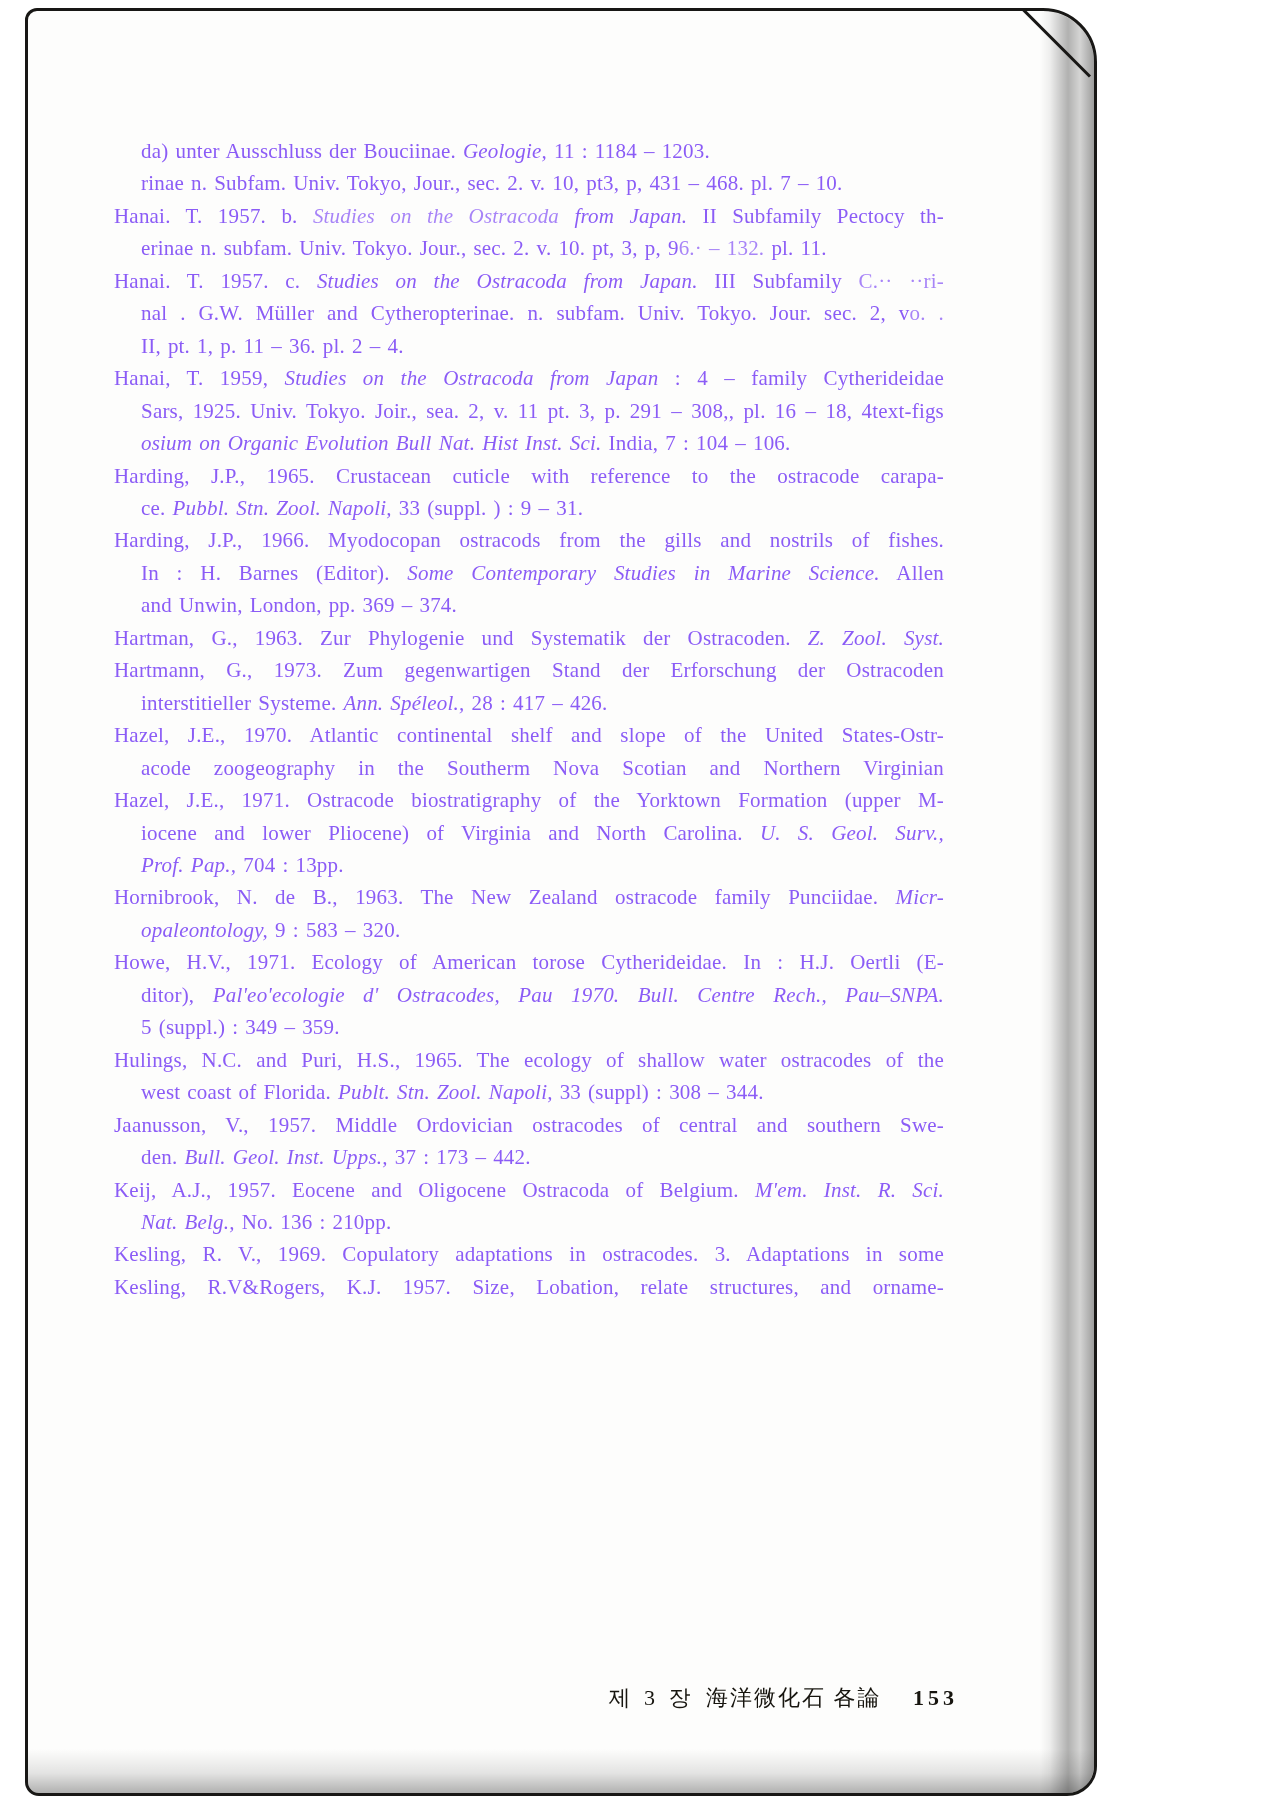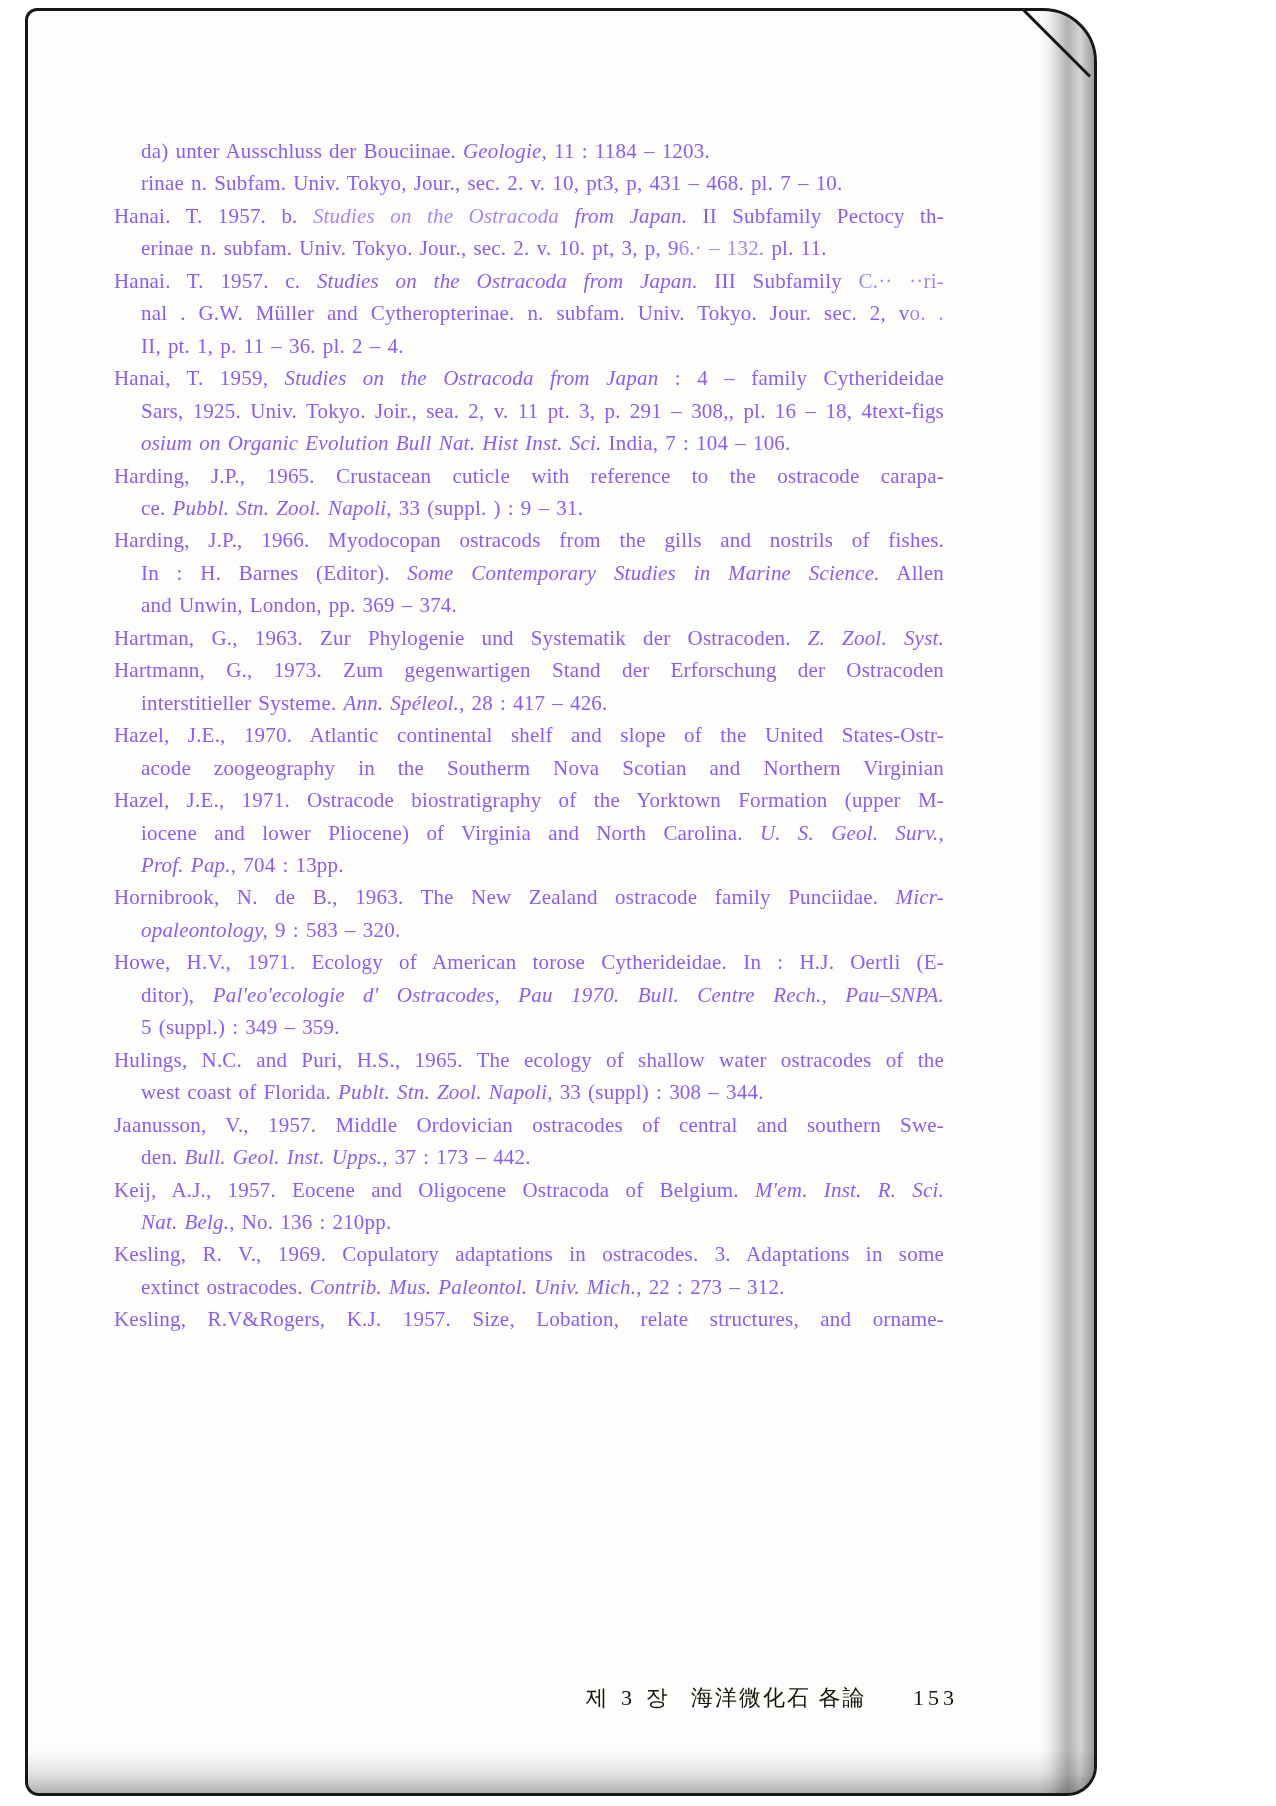--- a/index.html
+++ b/index.html
@@ -51,23 +51,23 @@
   .line { text-align:left; }
   .line.full { text-align:justify; text-align-last:justify; }
   .line.ind { padding-left:27px; }
   .it { font-style:italic; }
   .bl { filter:blur(0.7px); opacity:0.75; }
   .footer {
     position:absolute; top:1672px; right:136px;
     font-size:22px; color:#17150f;
     white-space:nowrap;
   }
-  .footer .chapter { letter-spacing:4px; margin-right:14px;font-family:Liberation Serif, serif; }
+  .footer .chapter { letter-spacing:4px; margin-right:6px;font-family:Liberation Serif, serif; }
   .footer .section { letter-spacing:2px; }
-  .footer .pagenum { font-weight:normal; margin-left:41px; letter-spacing:4px; }
+  .footer .pagenum { font-weight:bold; margin-left:26px; letter-spacing:4px; }
 </style>
 </head>
 <body>
 
 <div class="book-page">
   <div class="bib">
       <div class="line ind"><span>da) unter Ausschluss der Bouciinae. </span><span class="it">Geologie,</span><span> 11 : 1184 – 1203.</span></div>
       <div class="line ind"><span>rinae n. Subfam. Univ. Tokyo, Jour., sec. 2. v. 10, pt3, p, 431 – 468. pl. 7 – 10.</span></div>
       <div class="line full"><span>Hanai. T. 1957. b. </span><span class="it bl">Studies on the Ostracoda </span><span class="it">from Japan.</span><span> II Subfamily Pectocy th-</span></div>
       <div class="line ind"><span>erinae n. subfam. Univ. Tokyo. Jour., sec. 2. v. 10. pt, 3, p, 9</span><span class="bl">6.· – 132.</span><span> pl. 11.</span></div>
@@ -95,21 +95,20 @@
       <div class="line full"><span>Howe, H.V., 1971. Ecology of American torose Cytherideidae. In : H.J. Oertli (E-</span></div>
       <div class="line ind full"><span>ditor), </span><span class="it">Pal'eo'ecologie d' Ostracodes, Pau 1970. Bull. Centre Rech., Pau–SNPA.</span></div>
       <div class="line ind"><span>5 (suppl.) : 349 – 359.</span></div>
       <div class="line full"><span>Hulings, N.C. and Puri, H.S., 1965. The ecology of shallow water ostracodes of the</span></div>
       <div class="line ind"><span>west coast of Florida. </span><span class="it">Publt. Stn. Zool. Napoli,</span><span> 33 (suppl) : 308 – 344.</span></div>
       <div class="line full"><span>Jaanusson, V., 1957. Middle Ordovician ostracodes of central and southern Swe-</span></div>
       <div class="line ind"><span>den. </span><span class="it">Bull. Geol. Inst. Upps.,</span><span> 37 : 173 – 442.</span></div>
       <div class="line full"><span>Keij, A.J., 1957. Eocene and Oligocene Ostracoda of Belgium. </span><span class="it">M'em. Inst. R. Sci.</span></div>
       <div class="line ind"><span class="it">Nat. Belg.,</span><span> No. 136 : 210pp.</span></div>
       <div class="line full"><span>Kesling, R. V., 1969. Copulatory adaptations in ostracodes. 3. Adaptations in some</span></div>
-      <div class="line ind"><span>extinct ostracodes. </span><span class="it">Contrib. Mus. Paleontol. Univ. Mich.,</span><span> 22 : 273 – 312.</span></div>
       <div class="line full"><span>Kesling, R.V&amp;Rogers, K.J. 1957. Size, Lobation, relate structures, and orname-</span></div>
     </div>
 
   <div class="footer">
     <span class="chapter">제 3 장</span>
     <span class="section">海洋微化石 各論</span>
     <span class="pagenum">153</span>
   </div>
 
   <div class="edge-right"></div>

